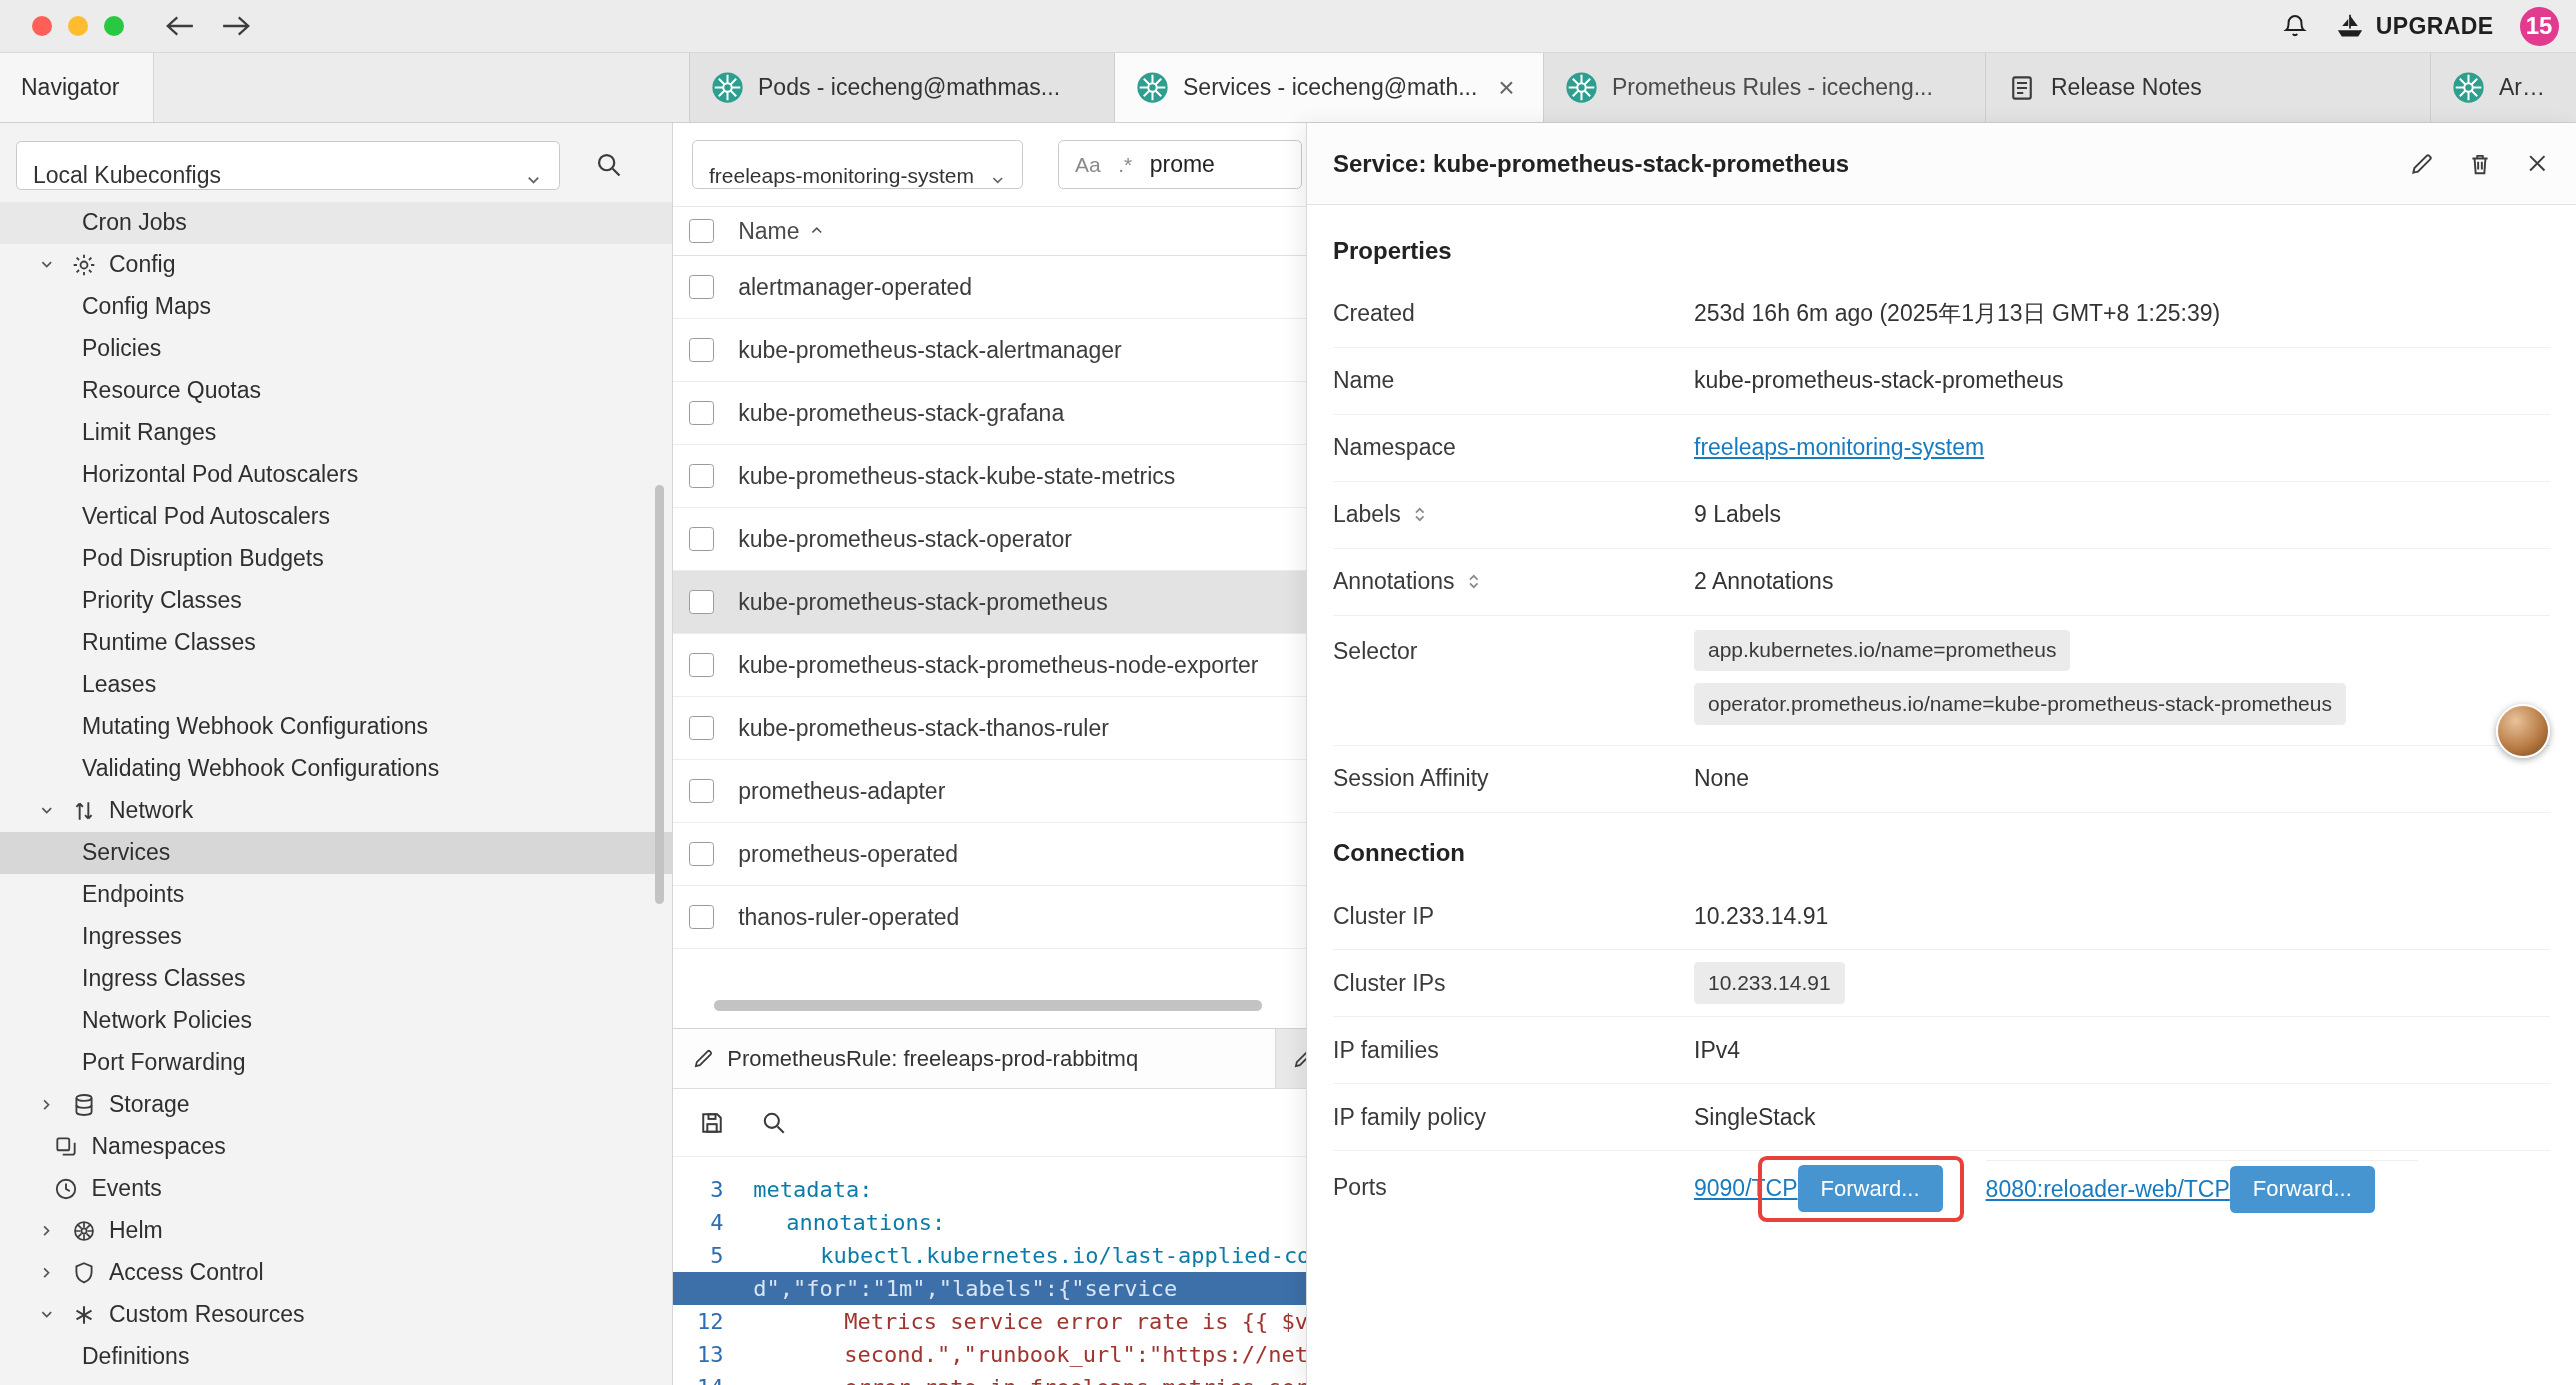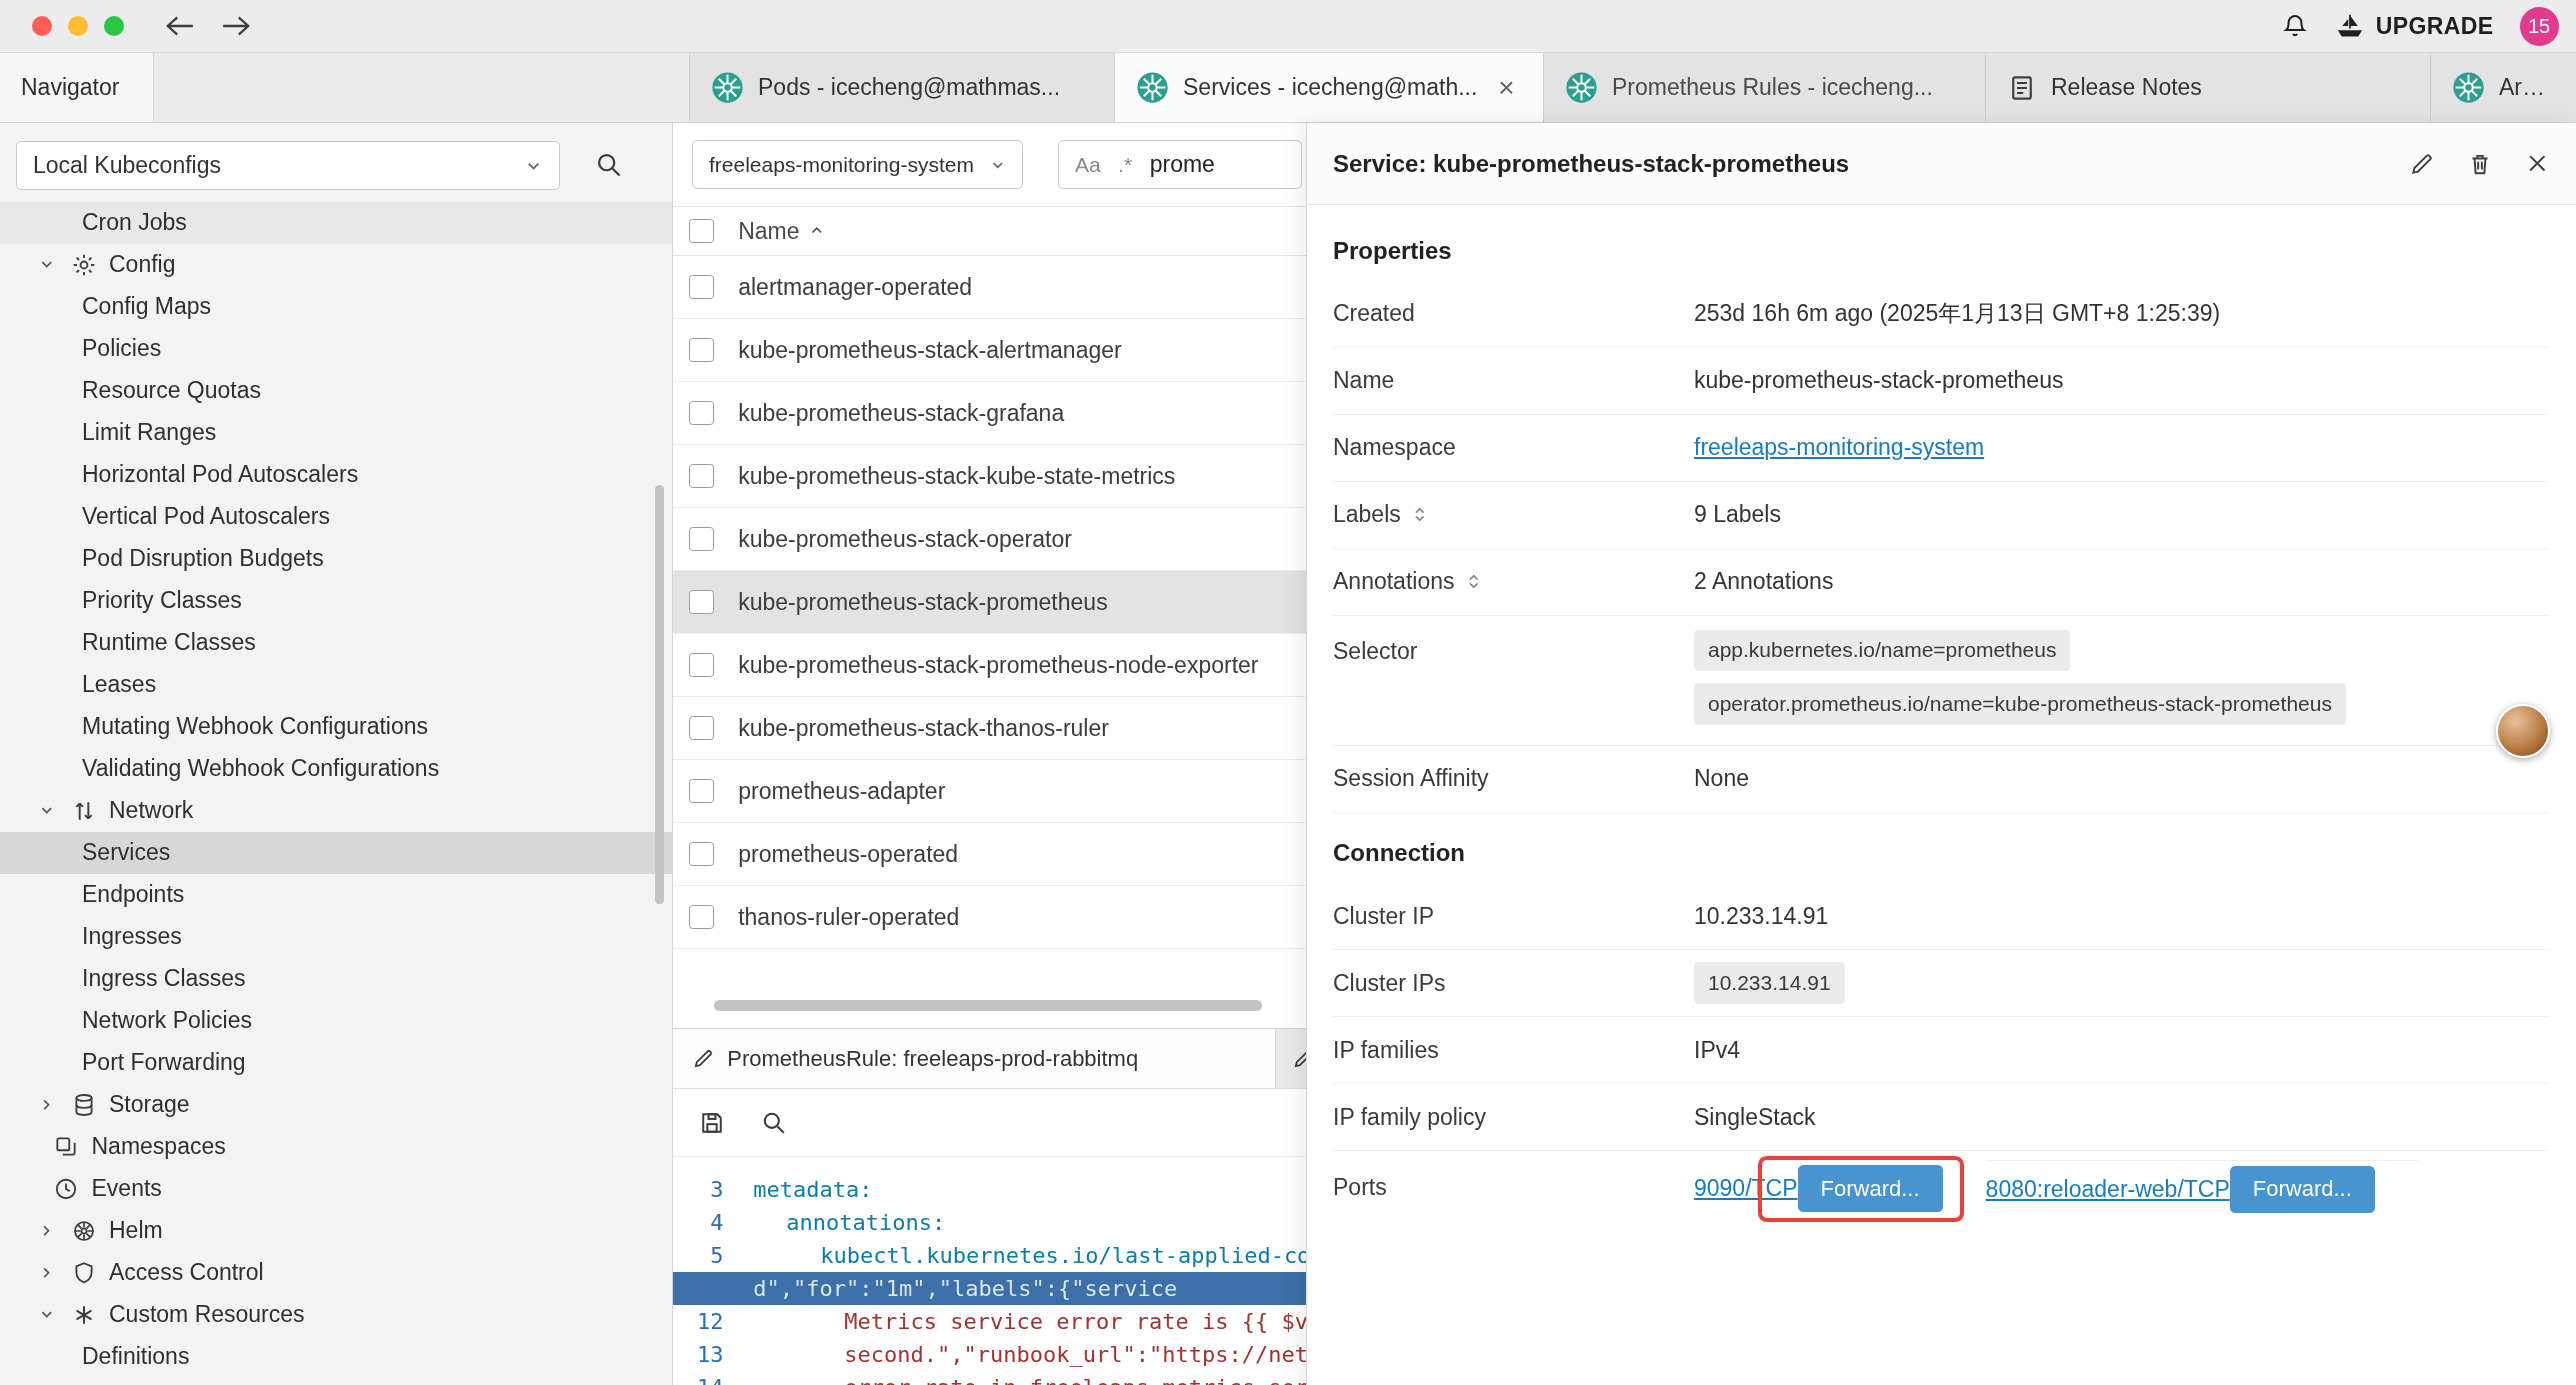--- a/index.html
+++ b/index.html
@@ -9,37 +9,37 @@
 #app{position:relative;width:2576px;height:1385px;overflow:hidden;background:#0f766e}
 
 
 .topbar{position:absolute;top:0;left:0;right:0;height:53px;background:#ececec;border-bottom:0.9px solid #d8d8d8;display:flex;align-items:center}
 .tlwrap{display:flex;gap:16px;padding-left:32px}
 .tl{width:20px;height:20px;border-radius:50%}
 .tl.red{background:#ff5f57}.tl.yellow{background:#febc2e}.tl.green{background:#28c840}
 .navarrows{display:flex;gap:26px;margin-left:39px;color:#3c3c3c;align-items:center}
 .topbar-right{margin-left:auto;display:flex;align-items:center;gap:26px;padding-right:17.5px}
 .upgrade{display:flex;align-items:center;gap:10.5px;font-weight:bold;letter-spacing:0.4px;color:#1f1f1f;font-size:23px}
-.badge{width:39px;height:39px;border-radius:50%;background:#e23a8e;color:#fff;display:flex;align-items:center;justify-content:center;font-size:20px;font-weight:normal}
+.badge{width:39px;height:39px;border-radius:50%;background:#e23a8e;color:#fff;display:flex;align-items:center;justify-content:center;font-size:24px;font-weight:bold}
 
 
 .tabbar{position:absolute;top:53px;left:0;right:0;height:70px;background:#e3e3e3;border-bottom:0.9px solid #cfcfcf;display:flex}
 .navhead{width:690px;flex:none;background:#ececec;display:flex;align-items:stretch;border-right:0.9px solid #cfcfcf}
 .navtab{width:154px;background:#f6f6f6;display:flex;align-items:center;padding-left:21px;border-right:0.9px solid #d6d6d6;color:#2e2e2e}
 .tab{display:flex;align-items:center;gap:14px;padding:0 21px;border-right:0.9px solid #cfcfcf;color:#333;flex:none;overflow:hidden}
 .tab .lbl{white-space:nowrap;overflow:hidden;text-overflow:ellipsis}
 .tab.active{background:#fbfbfb}
 .tab.preview .lbl{color:#4a4a4a}
 .tab .close{margin-left:7px;color:#666;font-size:28px;line-height:28px}
 .w1{width:425px}.w2{width:429px}.w3{width:442px}.w4{width:445px}.w5{flex:1;border-right:none}
 
 
 .sidebar{position:absolute;top:123px;left:0;width:673px;bottom:0;background:#f3f3f3;border-right:0.9px solid #d5d5d5;overflow:hidden}
 .sb-filter{display:flex;align-items:center;padding:17.5px 16px 12.3px}
-.select{height:49px;background:#fff;border:0.9px solid #c9c9c9;border-radius:5.3px;display:flex;align-items:center;justify-content:space-between;padding:0 16px;color:#333}
+.select{height:49px;background:#fff;border:0.9px solid #c9c9c9;border-radius:5.3px;display:flex;align-items:flex-end;justify-content:space-between;padding:0 16px;color:#333}
 .kcfg{width:544px}
 .sb-search{margin-left:35px;color:#3b3b3b}
 .tree{position:relative}
 .trow{height:42px;display:flex;align-items:center;gap:10.5px;padding-left:35px;color:#2f2f2f;white-space:nowrap}
 .trow.d1{padding-left:82px}
 .trow.leaf0{padding-left:51px}
 .trow.sel{background:#d7d7d7}
 .trow.hl{background:#e8e8e8}
 .chev{width:23px;display:flex;justify-content:center;color:#555;flex:none}
 .ticon{width:30px;display:flex;justify-content:center;color:#3d3d3d;flex:none}

